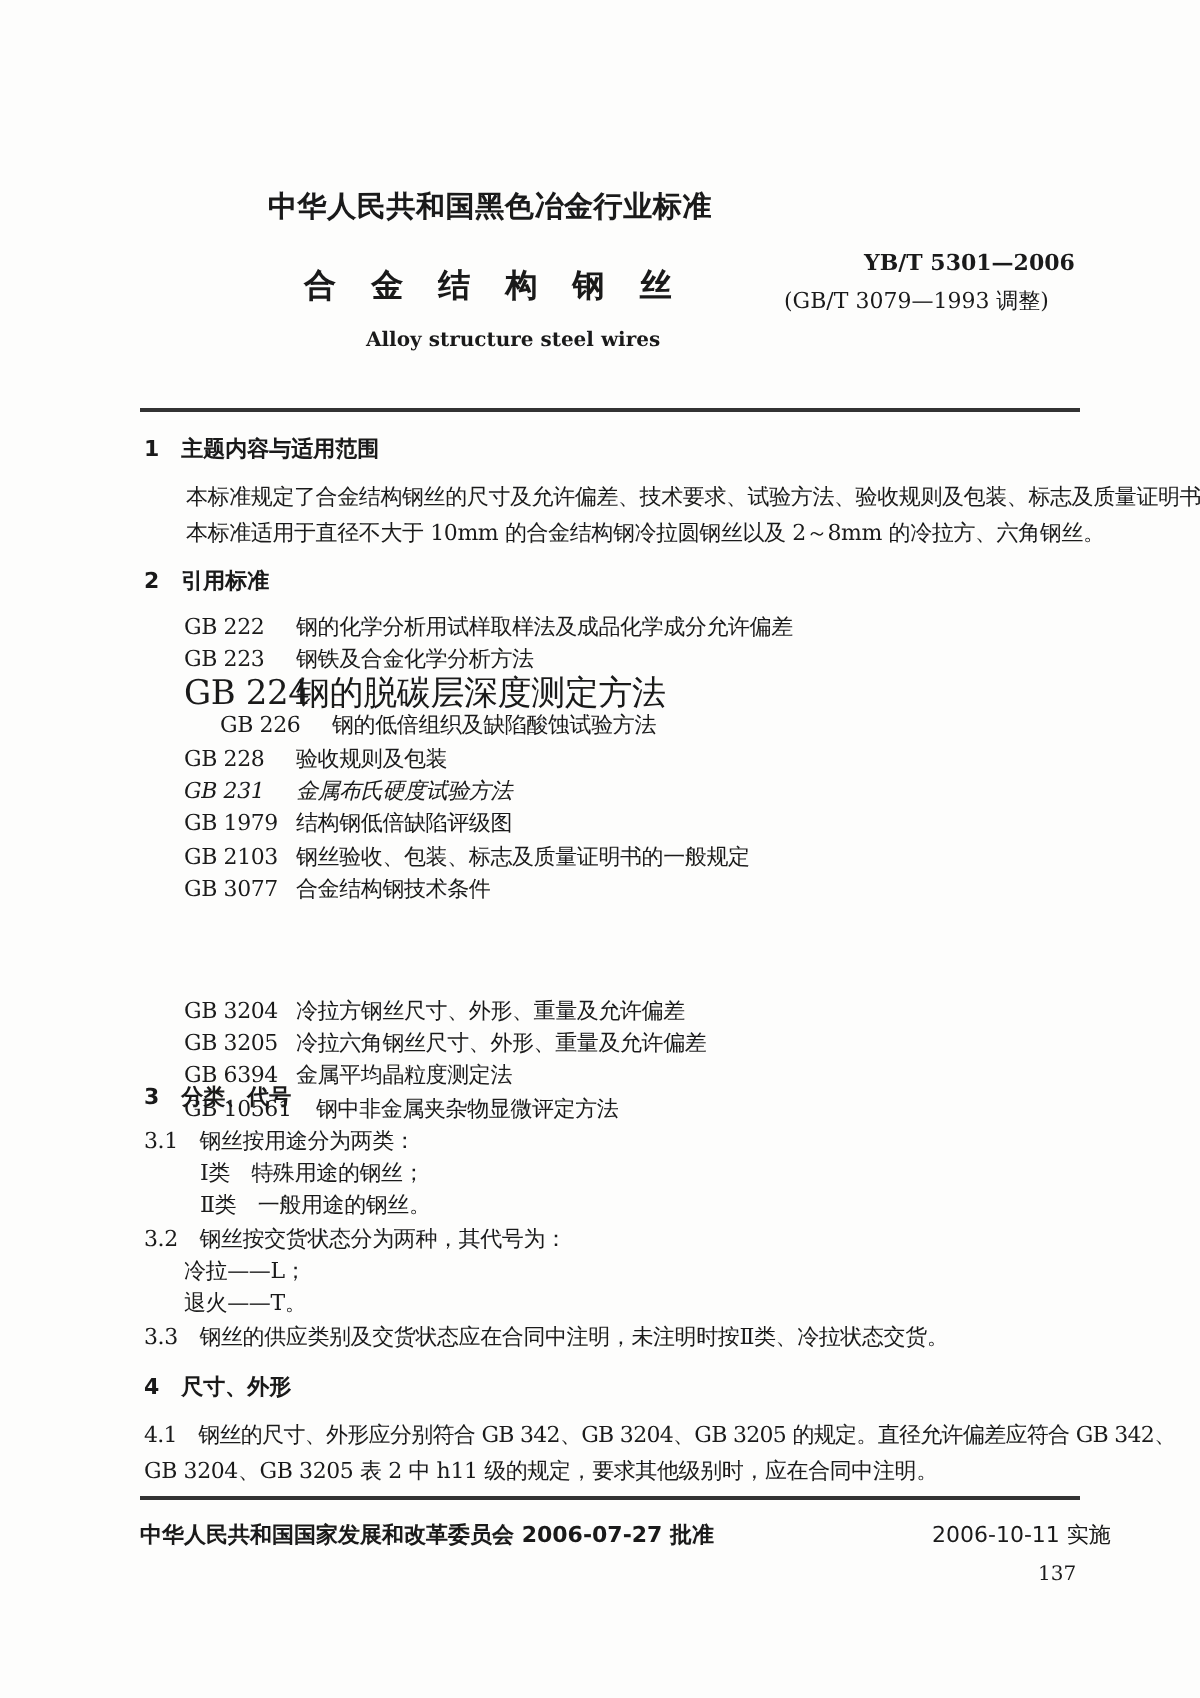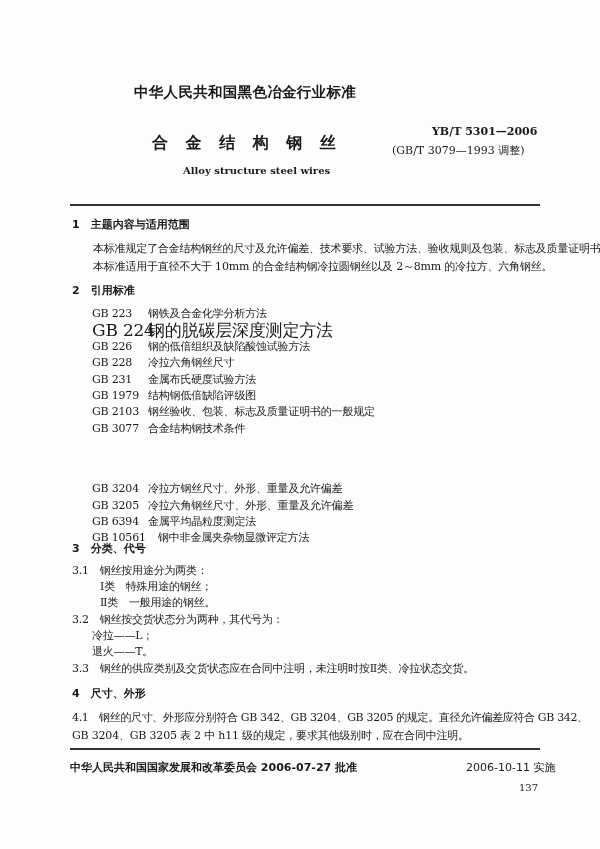--- a/index.html
+++ b/index.html
@@ -8,39 +8,40 @@
   .abs { position:absolute; white-space:nowrap; }
   .hdr { font-family:"DejaVu Sans","Liberation Sans",sans-serif; font-weight:bold; }
   .body-text { font-size:11px; letter-spacing:-0.2px; }
   .rule { position:absolute; height:1.5px; background:#333; }
   .ref-code { display:inline-block; width:56px; }
   .ref-code.wide { width:66px; }
 </style>
 </head>
 <body>
 
-<div class="abs hdr" style="left:134px;top:83px;font-size:14.5px;letter-spacing:0.3px;">中华人民共和国黑色冶金行业标准</div>
+<div class="abs hdr" style="left:134px;top:94px;font-size:14.5px;letter-spacing:0.3px;">中华人民共和国黑色冶金行业标准</div>
 <div class="abs hdr" style="left:152px;top:133px;font-size:16px;letter-spacing:6px;">合 金 结 构 钢 丝</div>
 <div class="abs" style="left:396px;top:125px;font-size:11px;font-weight:bold;margin-left:36px;">YB/T 5301—2006</div>
 <div class="abs" style="left:392px;top:143px;font-size:11px;">(GB/T 3079—1993 调整)</div>
 <div class="abs" style="left:183px;top:165px;font-size:10px;font-weight:bold;">Alloy structure steel wires</div>
 
 <div class="rule" style="left:70px;top:204px;width:470px;"></div>
 
 <div class="abs hdr" style="left:72px;top:217px;font-size:11px;">1　主题内容与适用范围</div>
 <div class="abs body-text" style="left:93px;top:241px;">本标准规定了合金结构钢丝的尺寸及允许偏差、技术要求、试验方法、验收规则及包装、标志及质量证明书。</div>
 <div class="abs body-text" style="left:93px;top:259px;">本标准适用于直径不大于 10mm 的合金结构钢冷拉圆钢丝以及 2～8mm 的冷拉方、六角钢丝。</div>
 
 <div class="abs hdr" style="left:72px;top:283px;font-size:11px;">2　引用标准</div>
 <div id="refs" class="abs" style="left:92px;top:306px;">
+    <div style="font-size: 11px; height: 16.4px; line-height: 16.4px; letter-spacing: -0.2px;"><span class="ref-code">GB 222</span><span>钢的化学分析用试样取样法及成品化学成分允许偏差</span></div>
     <div style="font-size: 11px; height: 16.4px; line-height: 16.4px; letter-spacing: -0.2px;"><span class="ref-code">GB 223</span><span>钢铁及合金化学分析方法</span></div>
     <div style="font-size: 17px; height: 16.4px; line-height: 16.4px; letter-spacing: -0.2px;"><span class="ref-code">GB 224</span><span>钢的脱碳层深度测定方法</span></div>
-    <div style="font-size: 11px; height: 16.4px; line-height: 16.4px; letter-spacing: -0.2px;"><span class="ref-code">GB 226</span><span>钢的低倍组织及缺陷酸蚀试验方法</span></div>
-    <div style="font-size: 11px; height: 16.4px; line-height: 16.4px; letter-spacing: -0.2px;"><span class="ref-code">GB 228</span><span>冷拉六角钢丝尺寸</span></div>
-    <div style="font-size: 11px; height: 16.4px; line-height: 16.4px; letter-spacing: -0.2px;"><span class="ref-code">GB 231</span><span>金属布氏硬度试验方法</span></div>
+    <div style="font-size: 11px; height: 16.4px; line-height: 16.4px; letter-spacing: -0.2px; margin-left: 18px;"><span class="ref-code">GB 226</span><span>钢的低倍组织及缺陷酸蚀试验方法</span></div>
+    <div style="font-size: 11px; height: 16.4px; line-height: 16.4px; letter-spacing: -0.2px;"><span class="ref-code">GB 228</span><span>验收规则及包装</span></div>
+    <div style="font-size: 11px; height: 16.4px; line-height: 16.4px; letter-spacing: -0.2px; font-style: italic;"><span class="ref-code">GB 231</span><span>金属布氏硬度试验方法</span></div>
     <div style="font-size: 11px; height: 16.4px; line-height: 16.4px; letter-spacing: -0.2px;"><span class="ref-code">GB 1979</span><span>结构钢低倍缺陷评级图</span></div>
     <div style="font-size: 11px; height: 16.4px; line-height: 16.4px; letter-spacing: -0.2px;"><span class="ref-code">GB 2103</span><span>钢丝验收、包装、标志及质量证明书的一般规定</span></div>
     <div style="font-size: 11px; height: 16.4px; line-height: 16.4px; letter-spacing: -0.2px;"><span class="ref-code">GB 3077</span><span>合金结构钢技术条件</span></div>
     <div style="font-size: 11px; height: 16.4px; line-height: 16.4px; letter-spacing: -0.2px; margin-top: 44px;"><span class="ref-code">GB 3204</span><span>冷拉方钢丝尺寸、外形、重量及允许偏差</span></div>
     <div style="font-size: 11px; height: 16.4px; line-height: 16.4px; letter-spacing: -0.2px;"><span class="ref-code">GB 3205</span><span>冷拉六角钢丝尺寸、外形、重量及允许偏差</span></div>
     <div style="font-size: 11px; height: 16.4px; line-height: 16.4px; letter-spacing: -0.2px;"><span class="ref-code">GB 6394</span><span>金属平均晶粒度测定法</span></div>
     <div style="font-size: 11px; height: 16.4px; line-height: 16.4px; letter-spacing: -0.2px;"><span class="ref-code wide">GB 10561</span><span>钢中非金属夹杂物显微评定方法</span></div>
   </div>
 
 <div class="abs hdr" style="left:72px;top:541px;font-size:11px;">3　分类、代号</div>

